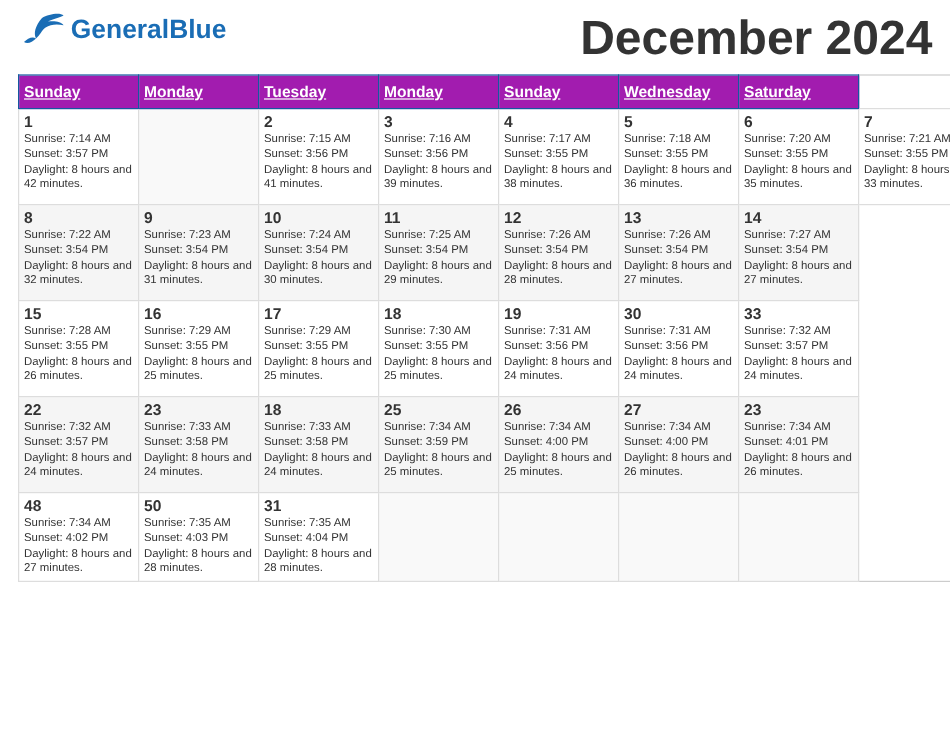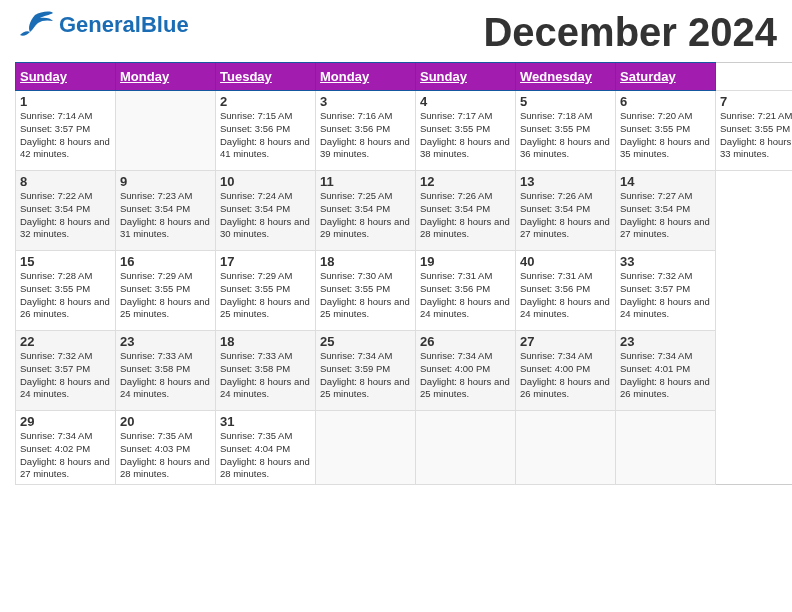--- a/index.html
+++ b/index.html
@@ -203,21 +203,21 @@
           </td>
           <td>
             <span class="day-number">18</span>
             <div class="day-info">Sunrise: 7:30 AM<br>Sunset: 3:55 PM<br>Daylight: 8 hours and 25 minutes.</div>
           </td>
           <td>
             <span class="day-number">19</span>
             <div class="day-info">Sunrise: 7:31 AM<br>Sunset: 3:56 PM<br>Daylight: 8 hours and 24 minutes.</div>
           </td>
           <td>
-            <span class="day-number">40</span>
+            <span class="day-number">30</span>
             <div class="day-info">Sunrise: 7:31 AM<br>Sunset: 3:56 PM<br>Daylight: 8 hours and 24 minutes.</div>
           </td>
           <td>
             <span class="day-number">33</span>
             <div class="day-info">Sunrise: 7:32 AM<br>Sunset: 3:57 PM<br>Daylight: 8 hours and 24 minutes.</div>
           </td>
         </tr>
         <tr>
           <td>
             <span class="day-number">22</span>
@@ -243,25 +243,25 @@
             <span class="day-number">27</span>
             <div class="day-info">Sunrise: 7:34 AM<br>Sunset: 4:00 PM<br>Daylight: 8 hours and 26 minutes.</div>
           </td>
           <td>
             <span class="day-number">23</span>
             <div class="day-info">Sunrise: 7:34 AM<br>Sunset: 4:01 PM<br>Daylight: 8 hours and 26 minutes.</div>
           </td>
         </tr>
         <tr class="last-row">
           <td>
-            <span class="day-number">29</span>
+            <span class="day-number">48</span>
             <div class="day-info">Sunrise: 7:34 AM<br>Sunset: 4:02 PM<br>Daylight: 8 hours and 27 minutes.</div>
           </td>
           <td>
-            <span class="day-number">20</span>
+            <span class="day-number">50</span>
             <div class="day-info">Sunrise: 7:35 AM<br>Sunset: 4:03 PM<br>Daylight: 8 hours and 28 minutes.</div>
           </td>
           <td>
             <span class="day-number">31</span>
             <div class="day-info">Sunrise: 7:35 AM<br>Sunset: 4:04 PM<br>Daylight: 8 hours and 28 minutes.</div>
           </td>
           <td class="empty-cell"></td>
           <td class="empty-cell"></td>
           <td class="empty-cell"></td>
           <td class="empty-cell"></td>

